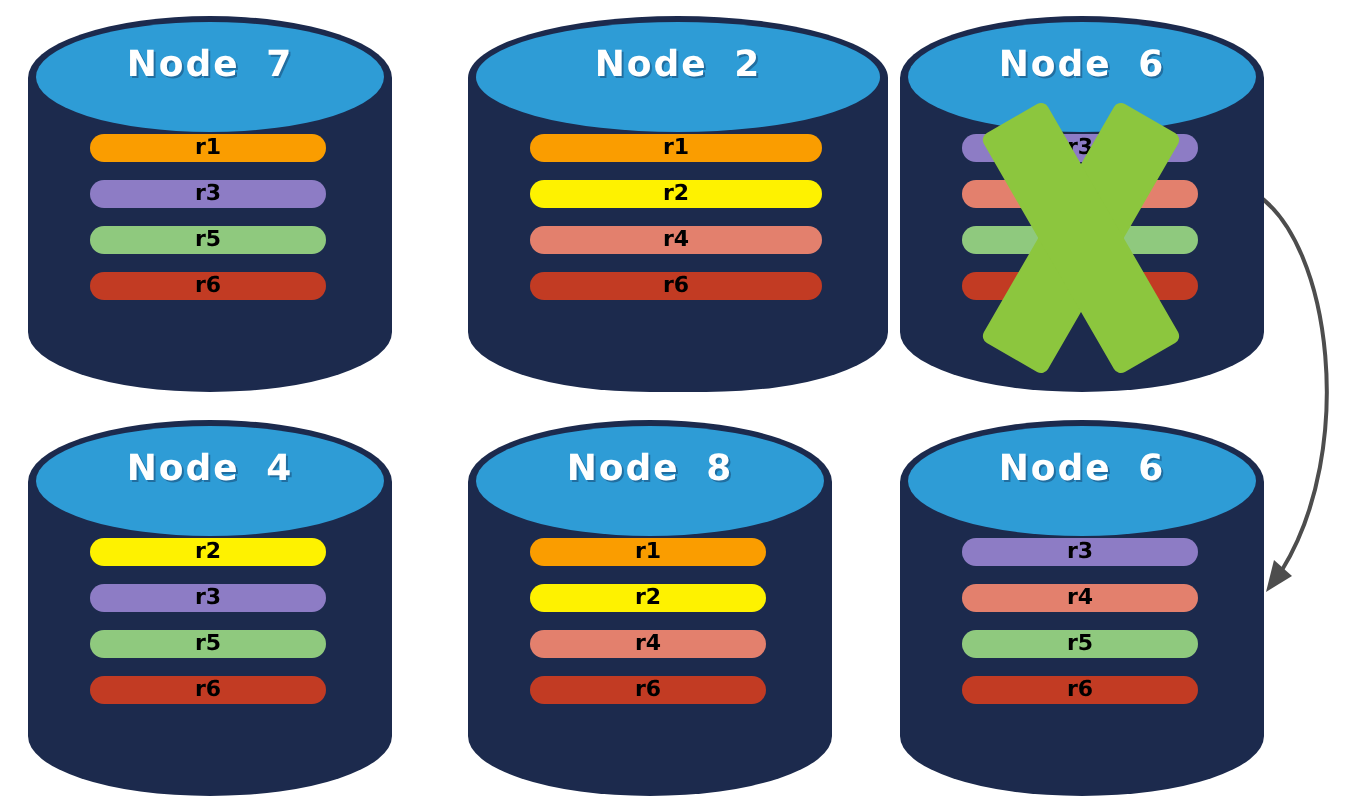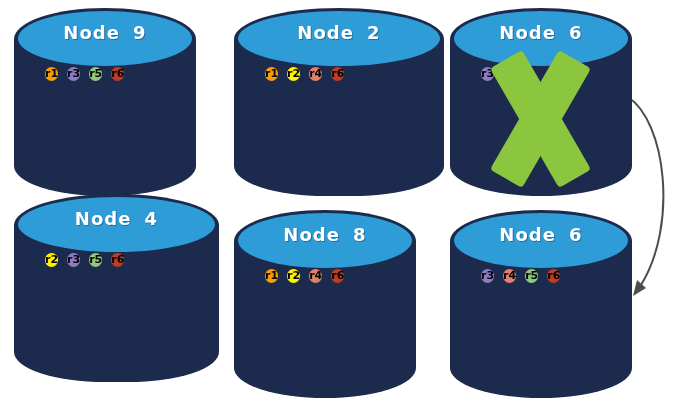--- a/index.html
+++ b/index.html
@@ -24,21 +24,21 @@
 
   .cylinder {
     position: absolute;
     width: 182px;
     height: 188px;
     z-index: 1;
   }
   .pos-1 { left: 14px;  top: 8px; }
   .pos-2 { left: 234px; top: 8px; padding-left: 28px; }
   .pos-3 { left: 450px; top: 8px; }
-  .pos-4 { left: 14px;  top: 194px; padding-left: 23px; }
+  .pos-4 { left: 14px;  top: 210px; }
   .pos-5 { left: 234px; top: 210px; }
   .pos-6 { left: 450px; top: 210px; }
 
   .cyl-rim {
     position: absolute;
     left: 0; right: 0; top: 0;
     height: 62px;
     background: var(--c-body, #1c2a4d);
     border-radius: 50%;
   }
@@ -65,20 +65,21 @@
     font-weight: bold;
     letter-spacing: 1px;
     word-spacing: 6px;
     text-shadow: 1px 1px 0 rgba(10,25,60,0.35);
     z-index: 2;
   }
   .bars {
     position: absolute;
     left: 31px; right: 33px; top: 59px;
     display: flex;
+    flex-direction: column;
     gap: 9px;
     z-index: 2;
   }
   .bar {
     height: 14px;
     border-radius: 7px;
     display: flex;
     align-items: center;
     justify-content: center;
   }
@@ -111,21 +112,21 @@
 
   <svg class="arrow-svg" width="676" height="402" viewBox="0 0 676 402" aria-hidden="true">
     <path class="arrow-path" d="M 628 97 C 666 122, 678 225, 641 285"></path>
     <polygon class="arrow-head" points="633,296 646,288 637,280"></polygon>
   </svg>
 
   <div class="cylinder pos-1">
     <div class="cyl-rim"></div>
     <div class="cyl-body"></div>
     <div class="cyl-top"></div>
-    <div class="cyl-title">Node 9</div>
+    <div class="cyl-title">Node 7</div>
     <div class="bars">
       <div class="bar" style="background: rgb(250, 157, 0);">
           <span class="bar-label">r1</span>
         </div>
       <div class="bar" style="background: rgb(141, 124, 197);">
           <span class="bar-label">r3</span>
         </div>
       <div class="bar" style="background: rgb(143, 201, 126);">
           <span class="bar-label">r5</span>
         </div>

